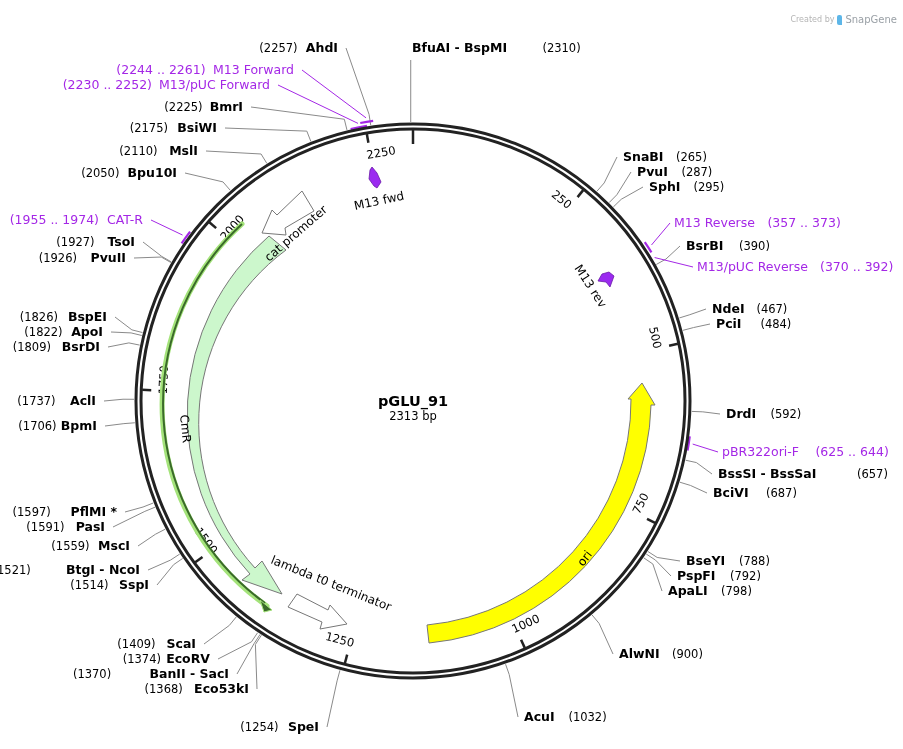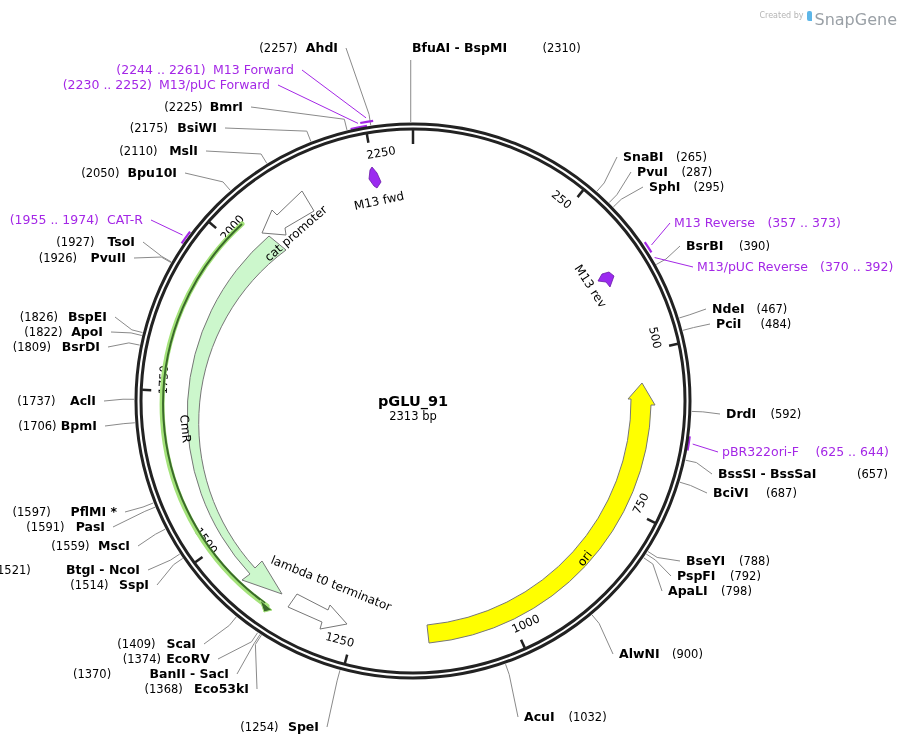--- a/index.html
+++ b/index.html
@@ -1,21 +1,21 @@
 <!DOCTYPE html>
 <html><head>
 <meta charset="utf-8">
 <style>
   html, body { margin: 0; padding: 0; background: #ffffff; }
   body { width: 903px; height: 749px; overflow: hidden; position: relative;
          font-family: "DejaVu Sans", sans-serif; }
   #map { position: absolute; left: 0; top: 0; }
-  .credit { position: absolute; right: 6px; top: 2px; font-size: 8px; color: #b5b5b5;
+  .credit { position: absolute; right: 6px; top: 14px; font-size: 8px; color: #b5b5b5;
             font-family: "DejaVu Sans", sans-serif; display: flex; align-items: center; gap: 3px; }
-  .credit .brand { font-size: 16px; color: #9aa0a6; margin-top: 8px; }
+  .credit .brand { font-size: 10px; color: #9aa0a6; }
   .credit .logo { width: 5px; height: 10px; background: #5db6e8; border-radius: 2px 2px 0 2px; }
   svg text { font-family: "DejaVu Sans", sans-serif; }
   .enz-name { font-weight: bold; font-size: 12.5px; fill: #000; }
   .enz-pos { font-size: 11.5px; fill: #000; }
   .primer-text { font-size: 12.5px; fill: #a427e6; }
   .tick-label { font-size: 11.5px; fill: #000; }
   .feat-label { font-size: 12px; fill: #000; }
 </style>
 </head>
 <body>

